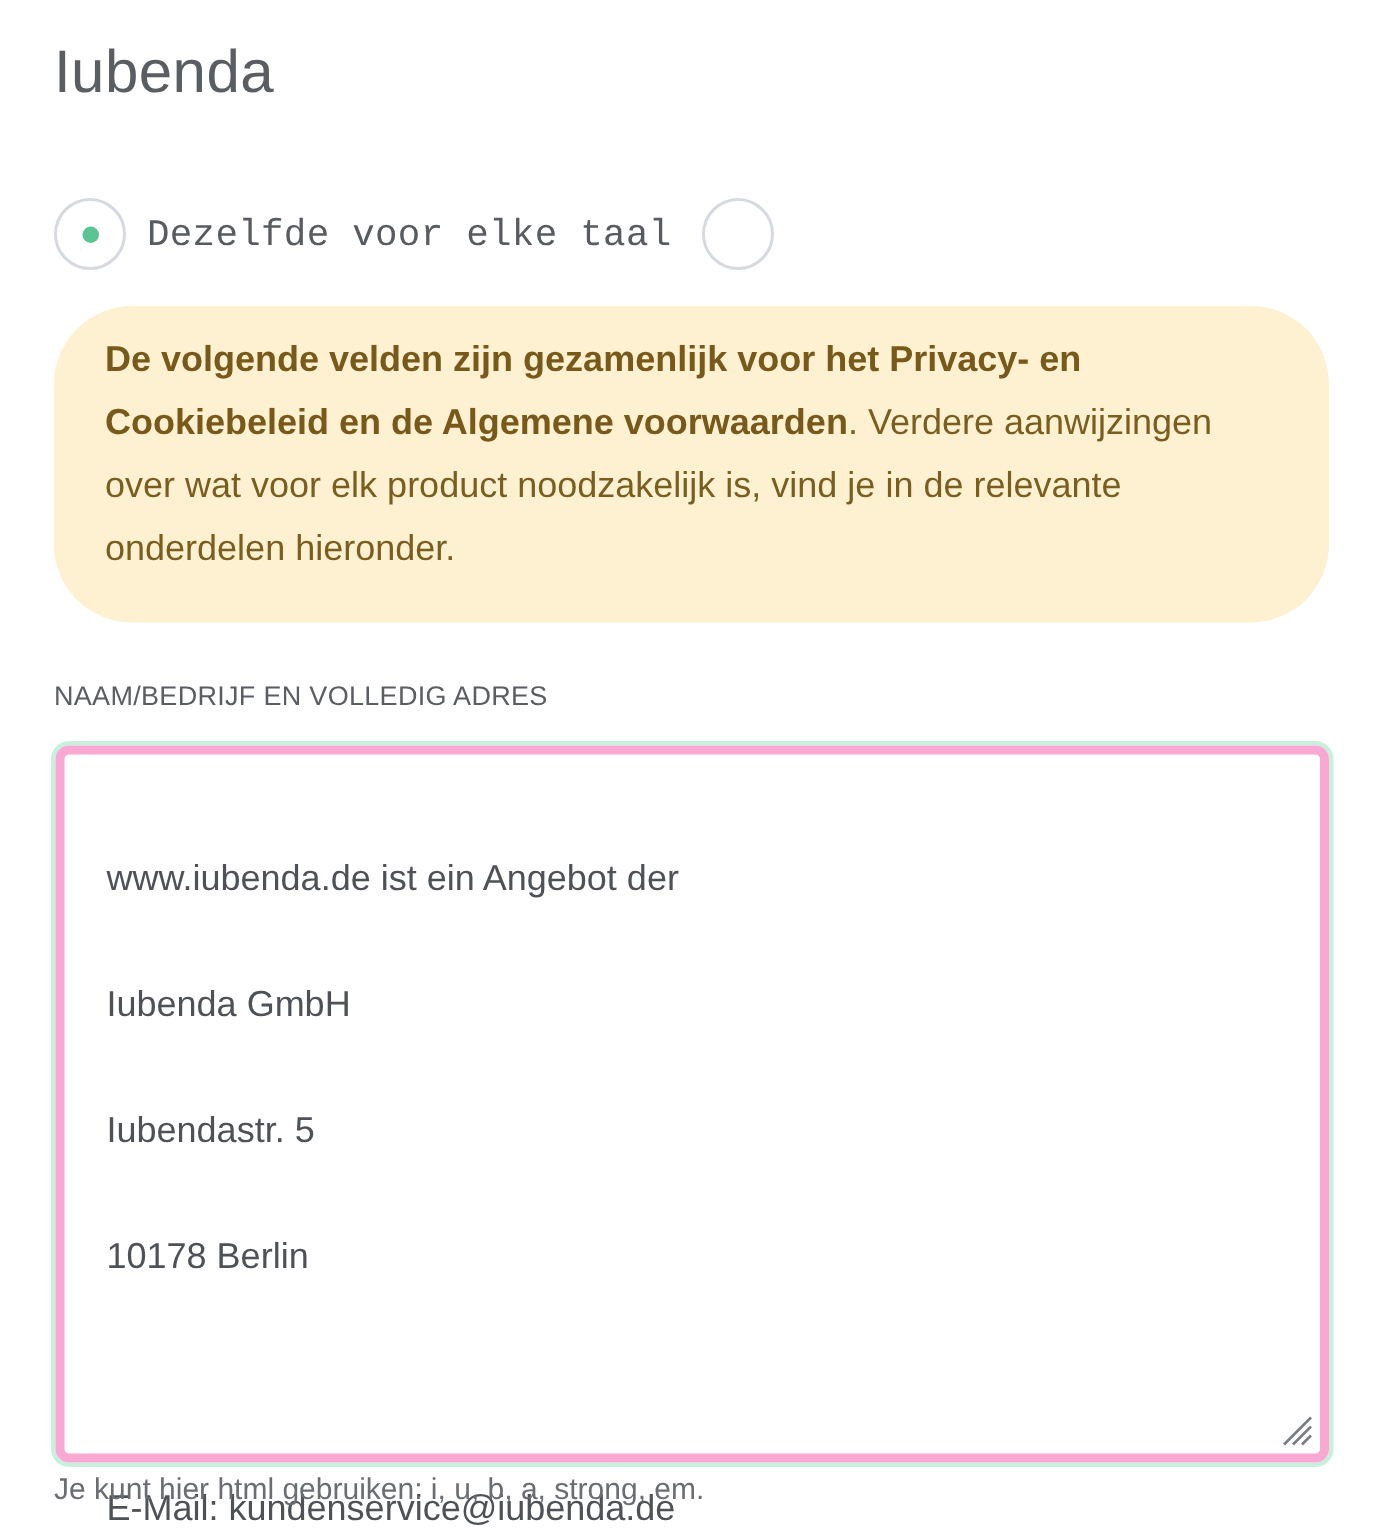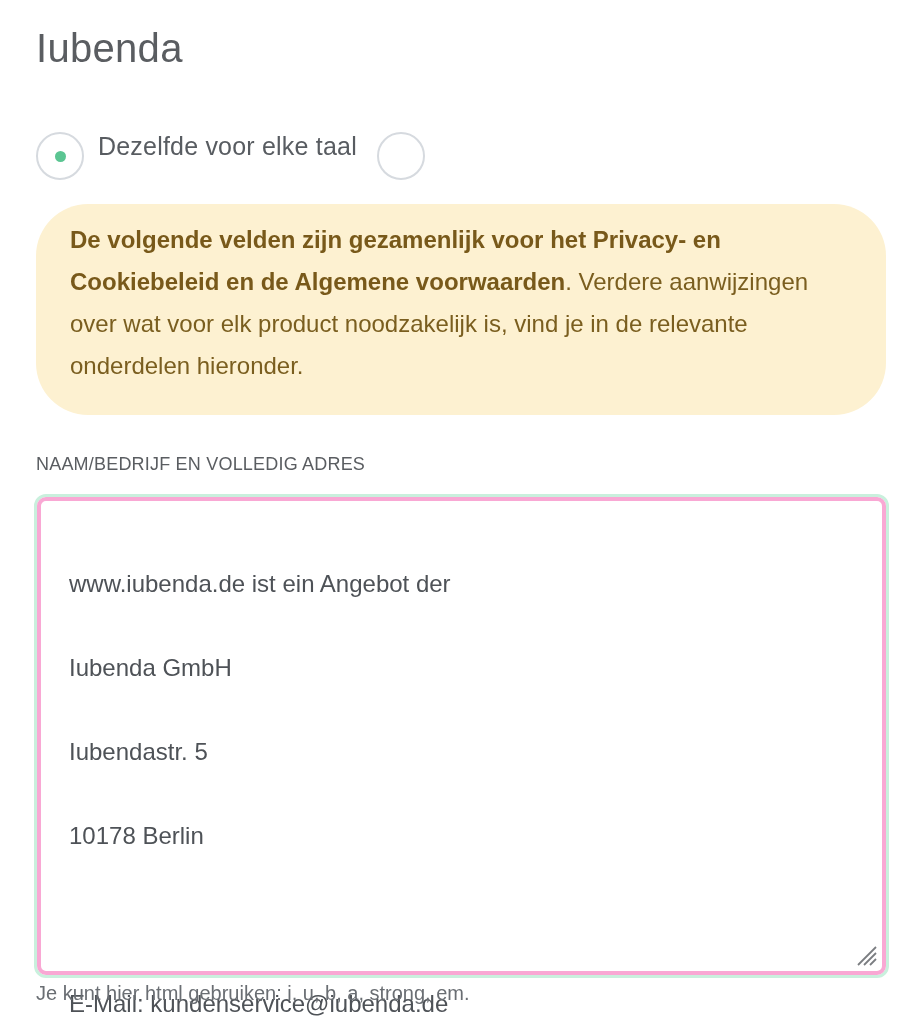--- a/index.html
+++ b/index.html
@@ -29,23 +29,24 @@
   .radio-group {
     position: absolute;
     left: 36px;
     top: 130px;
     display: flex;
     align-items: center;
     height: 52px;
   }
   .radio-option {
     display: flex;
-    align-items: flex-start;
+    align-items: center;
     cursor: pointer;
     margin-right: 20px;
+    font-family: Liberation Mono, monospace;
   }
   .radio-circle {
     width: 48px;
     height: 48px;
     border-radius: 50%;
     border: 2px solid #d6dadf;
     box-sizing: border-box;
     display: flex;
     align-items: center;
     justify-content: center;
@@ -98,21 +99,21 @@
     height: 484px;
     box-sizing: border-box;
     border: 3px solid #c9f0dd;
     border-radius: 12px;
     padding: 0;
   }
   .textarea {
     width: 100%;
     height: 100%;
     box-sizing: border-box;
-    border: 4px solid #f9a8d4;
+    border: 6px solid #f9a8d4;
     border-radius: 9px;
     background: #ffffff;
     padding: 20px 28px;
     font-family: "Liberation Sans", "DejaVu Sans", sans-serif;
     font-size: 24px;
     line-height: 42px;
     color: #4e5257;
     white-space: pre-line;
     position: relative;
     outline: none;

